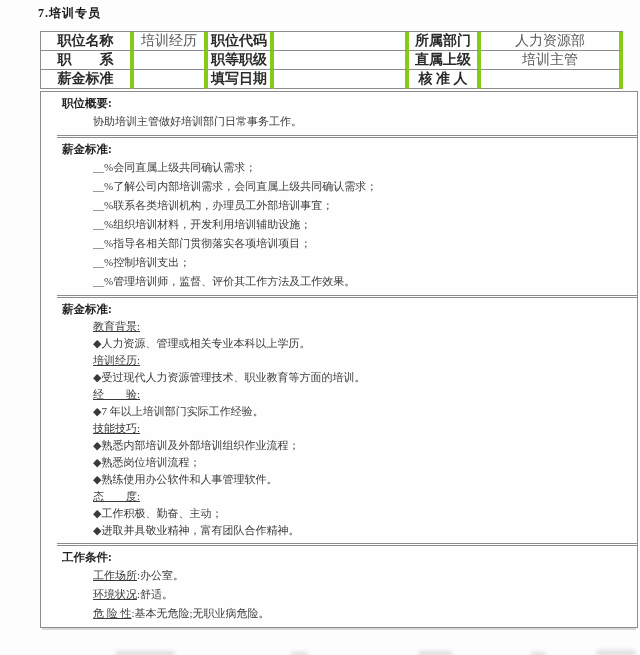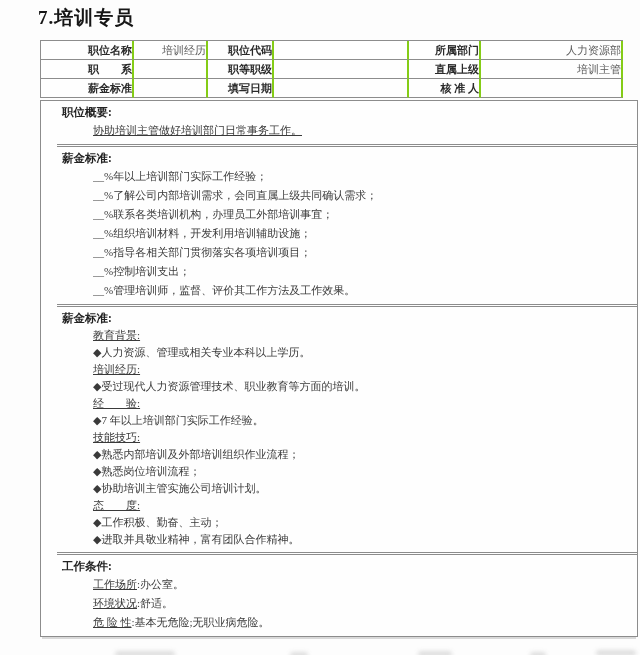--- a/index.html
+++ b/index.html
@@ -6,39 +6,39 @@
   body{
     width:640px;height:655px;overflow:hidden;
     background:#fdfdfd;
     font-family:"Liberation Serif","DejaVu Serif",serif;
     color:#333;
     position:relative;
   }
   .doc{position:relative;width:640px;}
   .page-title{
     margin:5px 0 9px 38px;
-    font-size:19px;font-weight:bold;color:#161616;
+    font-size:12px;font-weight:bold;color:#161616;
     letter-spacing:1px;
   }
   
   .info-table{
     margin-left:40px;
     width:582px;
     display:grid;
     grid-template-columns:93px 74px 66px 135px 72px 142px;
     border-top:1px solid #8c8c8c;
     border-left:1px solid #8c8c8c;
     background:#fefefe;
   }
   .info-cell{
-    border-right:2px solid #84cc16;
+    border-right:4px solid #84cc16;
     border-bottom:1px solid #8c8c8c;
     height:18px;line-height:18px;
-    font-size:11px;
-    text-align:right;
+    font-size:14px;
+    text-align:center;
     overflow:hidden;white-space:nowrap;
   }
   .info-label{font-weight:bold;color:#2a2a2a;}
   .info-value{color:#5a5a5a;}
   
   .main-table{
     margin:2px 0 0 40px;
     width:580px;
     border:1px solid #8c8c8c;
     background:#fefefe;
@@ -49,21 +49,21 @@
   .sec + .sec{border-top:3px double #8c8c8c;}
   .sec-heading{
     font-size:11.5px;font-weight:bold;color:#222;
     line-height:17px;
   }
   .line{
     margin-left:31px;
     font-size:11px;color:#3a3a3a;
     white-space:nowrap;overflow:hidden;
   }
-  .sec-summary .line{line-height:19px;text-decoration:underline;}
+  .sec-summary .line{line-height:19px;}
   .sec-duties .line{line-height:19px;}
   .sec-quals .line{line-height:17px;}
   .sec-conds .line{line-height:19px;}
   .u{text-decoration:underline;}
   .cond-label{text-decoration:underline;}
   
   .smudge{
     position:absolute;height:6px;border-radius:3px;
     background:#b9b9b9;opacity:.45;filter:blur(2px);
   }
@@ -105,41 +105,41 @@
 
   <div class="main-table">
 
     <div class="sec sec-summary">
       <div class="sec-heading">职位概要:</div>
       <div class="line">协助培训主管做好培训部门日常事务工作。</div>
     </div>
 
     <div class="sec sec-duties">
       <div class="sec-heading">薪金标准:</div>
-      <div class="line">__%年以上培训部门实际工作经验；</div>
+      <div class="line">__%会同直属上级共同确认需求；</div>
       <div class="line">__%了解公司内部培训需求，会同直属上级共同确认需求；</div>
       <div class="line">__%联系各类培训机构，办理员工外部培训事宜；</div>
       <div class="line">__%组织培训材料，开发利用培训辅助设施；</div>
       <div class="line">__%指导各相关部门贯彻落实各项培训项目；</div>
       <div class="line">__%控制培训支出；</div>
       <div class="line">__%管理培训师，监督、评价其工作方法及工作效果。</div>
     </div>
 
     <div class="sec sec-quals">
       <div class="sec-heading">薪金标准:</div>
       <div class="line u">教育背景:</div>
       <div class="line">◆人力资源、管理或相关专业本科以上学历。</div>
       <div class="line u">培训经历:</div>
       <div class="line">◆受过现代人力资源管理技术、职业教育等方面的培训。</div>
       <div class="line u">经　　验:</div>
       <div class="line">◆7 年以上培训部门实际工作经验。</div>
       <div class="line u">技能技巧:</div>
       <div class="line">◆熟悉内部培训及外部培训组织作业流程；</div>
       <div class="line">◆熟悉岗位培训流程；</div>
-      <div class="line">◆协助培训主管实施公司培训计划。</div>
+      <div class="line">◆熟练使用办公软件和人事管理软件。</div>
       <div class="line u">态　　度:</div>
       <div class="line">◆工作积极、勤奋、主动；</div>
       <div class="line">◆进取并具敬业精神，富有团队合作精神。</div>
     </div>
 
     <div class="sec sec-conds">
       <div class="sec-heading">工作条件:</div>
       <div class="line"><span class="cond-label">工作场所</span><span>:办公室。</span></div>
       <div class="line"><span class="cond-label">环境状况</span><span>:舒适。</span></div>
       <div class="line"><span class="cond-label">危 险 性</span><span>:基本无危险;无职业病危险。</span></div>

